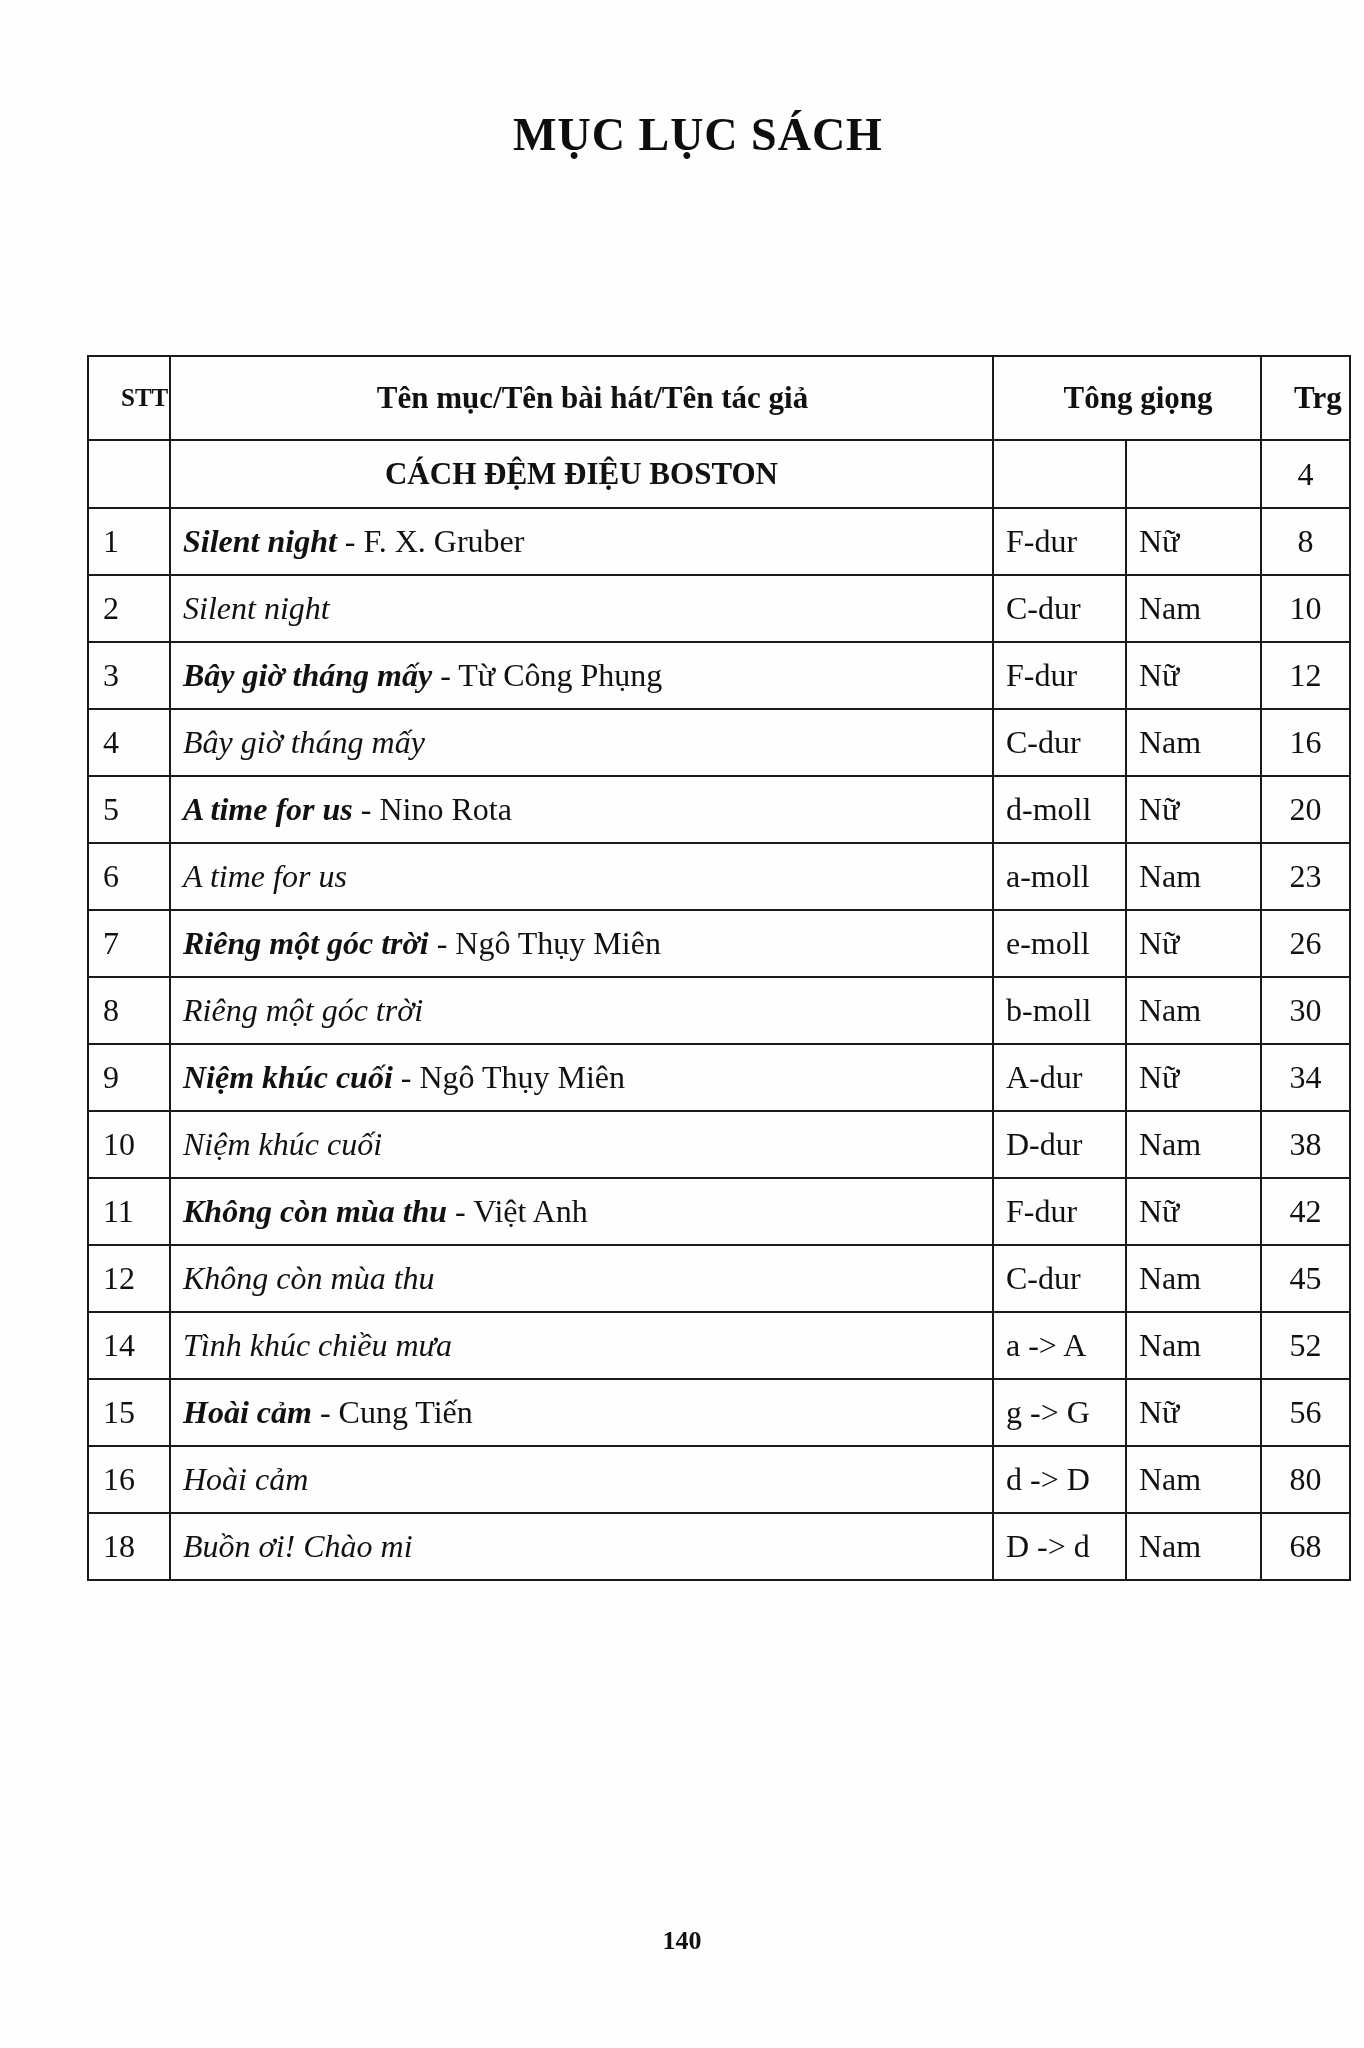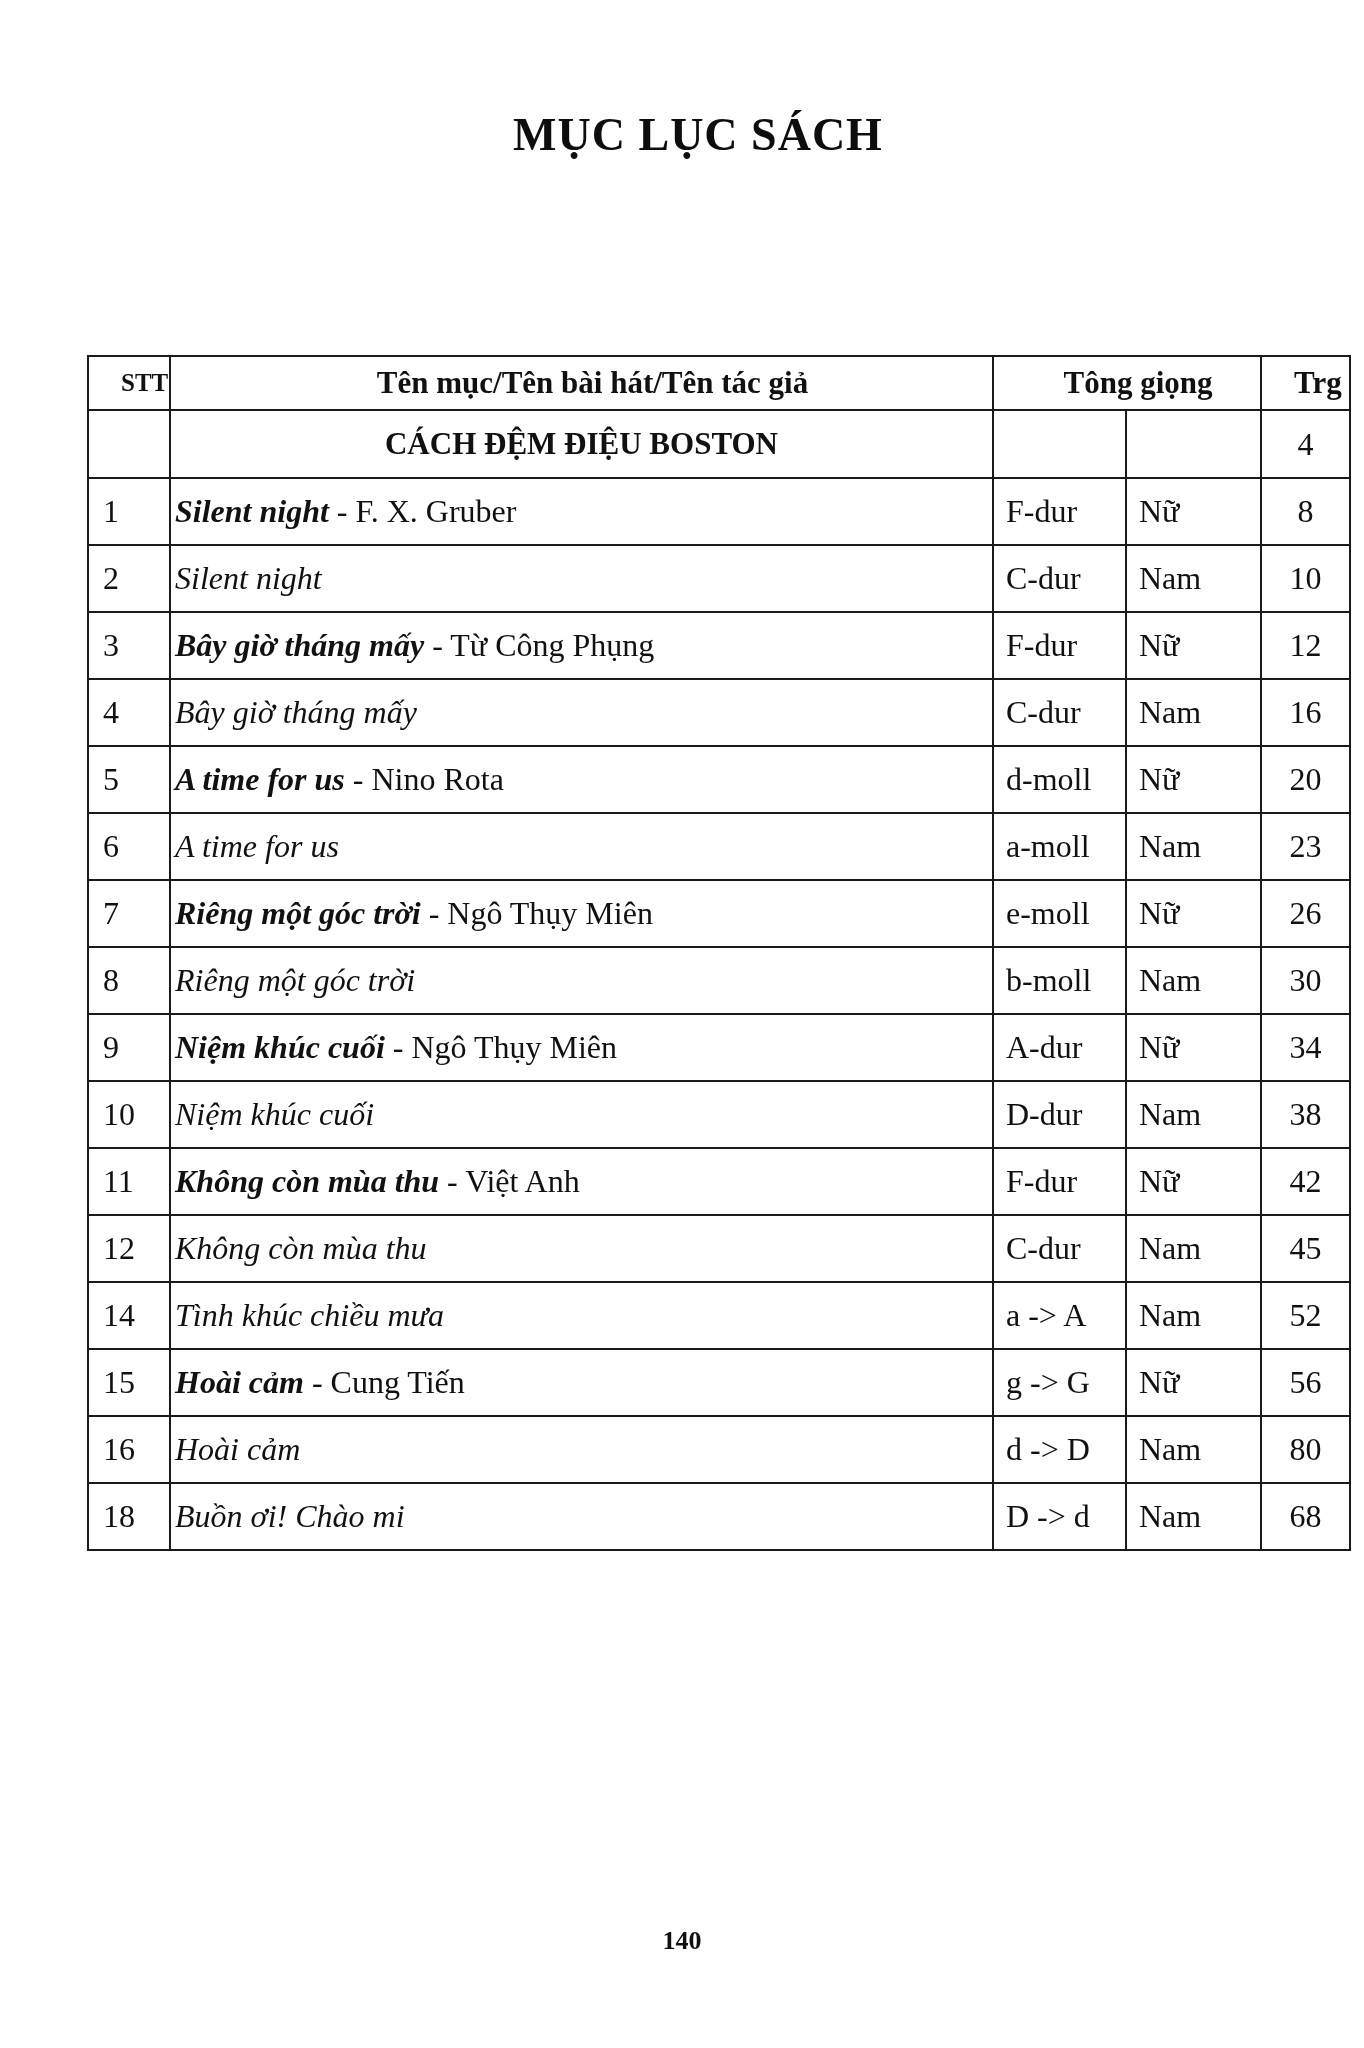--- a/index.html
+++ b/index.html
@@ -39,34 +39,34 @@
       border: 2px solid #1a1a1a;
       height: 67px;
       padding: 0 10px;
       font-size: 32px;
       vertical-align: middle;
       box-sizing: border-box;
     }
     .toc-table th {
       font-weight: bold;
       text-align: center;
-      height: 54px;
+      height: 84px;
       font-size: 31px;
       padding-left: 32px;
     }
     .toc-table th.stt-head {
       font-size: 25px;
     }
     .col-stt { width: 82px; }
     .col-title { width: 823px; }
     .col-key { width: 133px; }
     .col-voice { width: 135px; }
     .col-page { width: 89px; }
     td.stt { text-align: left; padding-left: 14px; }
-    td.title { text-align: left; padding-left: 4px; }
+    td.title { text-align: left; padding-left: 12px; }
     td.section-title {
       text-align: center;
       font-weight: bold;
       font-size: 31px;
       height: 82px;
     }
     td.page { text-align: center; }
     td.key, td.voice { text-align: left; padding-left: 12px; }
     .song-bold { font-weight: bold; font-style: italic; }
     .song-italic { font-style: italic; }

